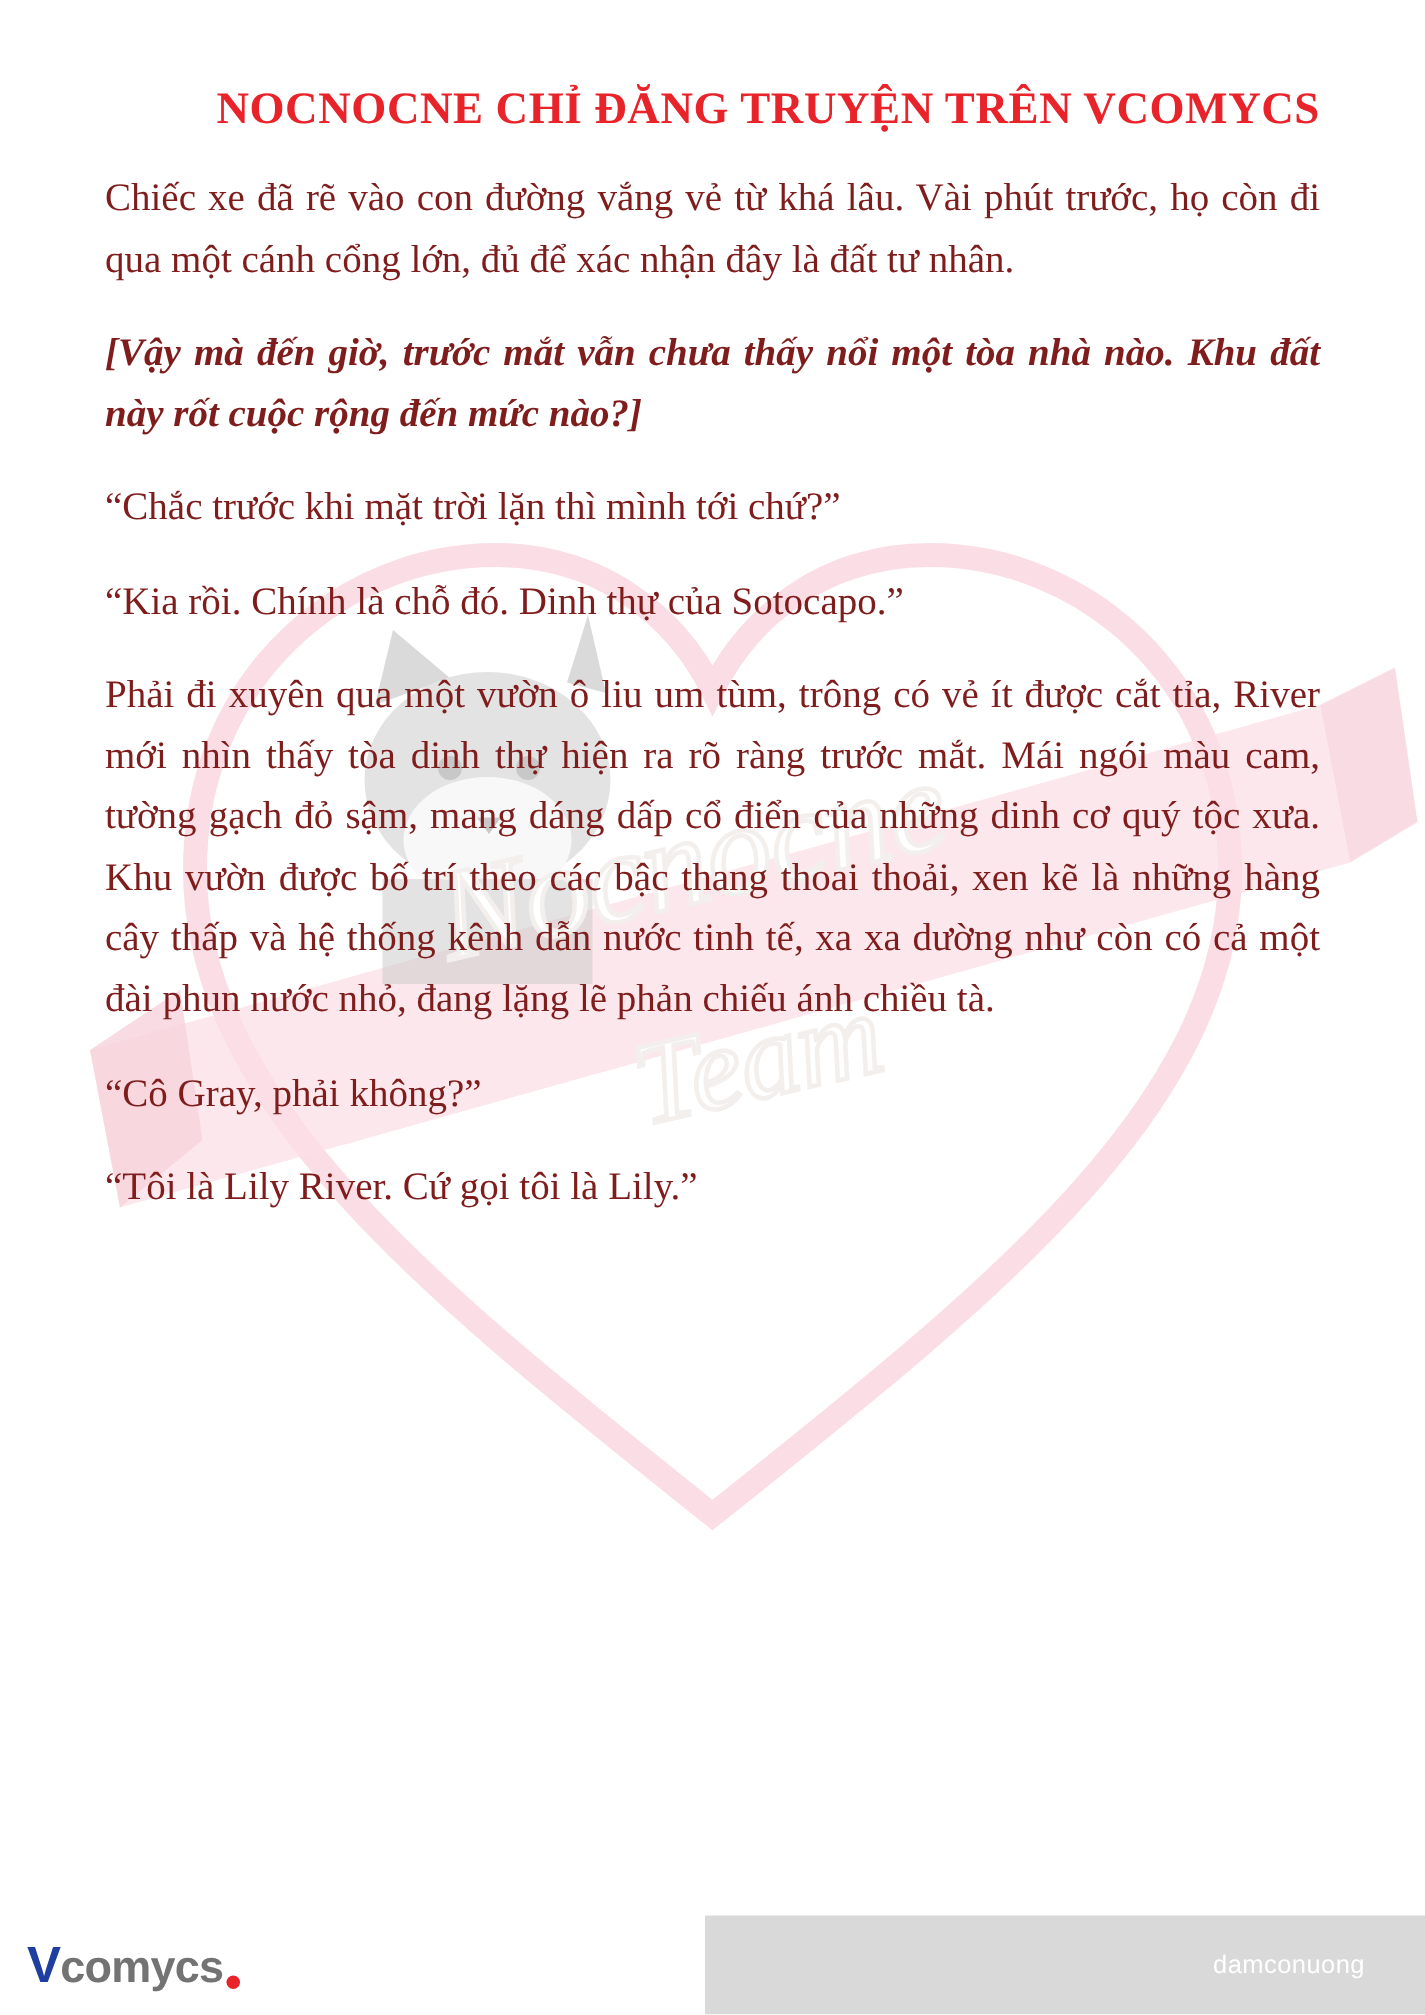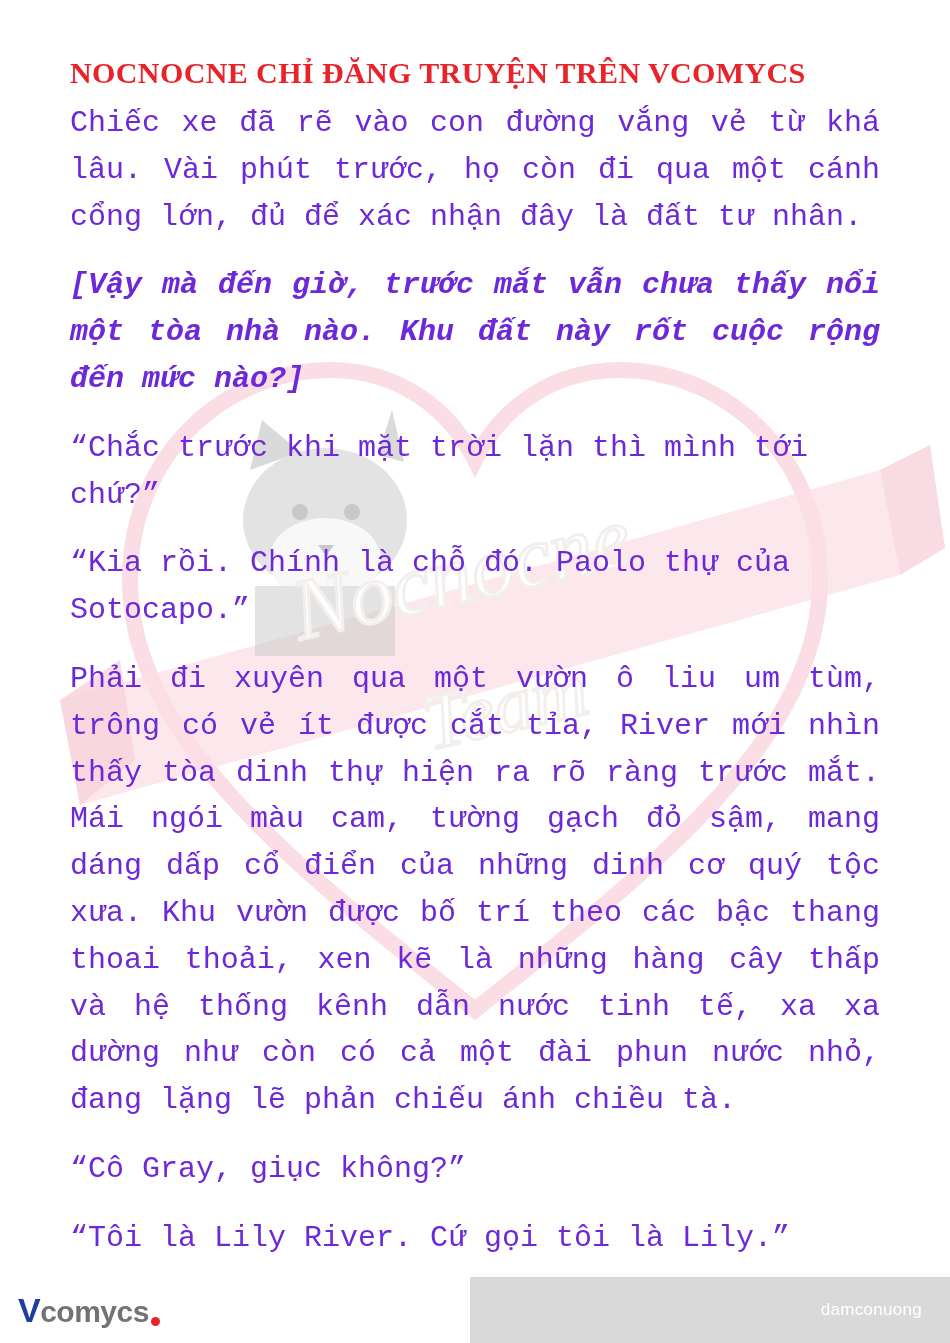--- a/index.html
+++ b/index.html
@@ -27,36 +27,36 @@
 
   
   .page {
     position: relative;
     z-index: 2;
     padding: 44px 70px 0 70px;
     box-sizing: border-box;
   }
 
   .banner {
-    text-align: left;
+    text-align: right;
     color: #e8232a;
     font-weight: bold;
     font-size: 30px;
     letter-spacing: 0.4px;
-    margin: 12px 0 10px 0;
+    margin: 12px 0 22px 0;
     font-family: "Liberation Serif", serif;
   }
 
   .para {
-    font-size: 30px;
+    font-size: 26px;
     line-height: 1.56;
-    color: #6d28d9;
+    color: #7f1d1d;
     margin: 0 0 22px 0;
     text-align: left;
-    font-family: Liberation Mono, monospace;
+    font-family: Liberation Serif, serif;
   }
 
   .para.justify {
     text-align: justify;
     text-justify: inter-word;
   }
 
   .para.thought {
     font-style: italic;
     font-weight: bold;
@@ -79,21 +79,21 @@
     align-items: center;
     padding-left: 18px;
     box-sizing: border-box;
   }
   .footer-right {
     flex: 1;
     background: #d9d9d9;
     display: flex;
     align-items: center;
     justify-content: flex-end;
-    padding-right: 28px;
+    padding-right: 40px;
     box-sizing: border-box;
   }
   .footer-right .site-credit {
     color: #ffffff;
     font-size: 17px;
     font-family: "Liberation Sans", sans-serif;
     letter-spacing: 0.3px;
   }
   .logo {
     display: flex;
@@ -152,23 +152,23 @@
   </svg>
 </div>
 
 <div class="page">
 
   <div class="banner">NOCNOCNE CHỈ ĐĂNG TRUYỆN TRÊN VCOMYCS</div>
 
   <p class="para justify">Chiếc xe đã rẽ vào con đường vắng vẻ từ khá lâu. Vài phút trước, họ còn đi qua một cánh cổng lớn, đủ để xác nhận đây là đất tư nhân.</p>
   <p class="para justify thought">[Vậy mà đến giờ, trước mắt vẫn chưa thấy nổi một tòa nhà nào. Khu đất này rốt cuộc rộng đến mức nào?]</p>
   <p class="para">“Chắc trước khi mặt trời lặn thì mình tới chứ?”</p>
-  <p class="para">“Kia rồi. Chính là chỗ đó. Paolo thự của Sotocapo.”</p>
+  <p class="para">“Kia rồi. Chính là chỗ đó. Dinh thự của Sotocapo.”</p>
   <p class="para justify">Phải đi xuyên qua một vườn ô liu um tùm, trông có vẻ ít được cắt tỉa, River mới nhìn thấy tòa dinh thự hiện ra rõ ràng trước mắt. Mái ngói màu cam, tường gạch đỏ sậm, mang dáng dấp cổ điển của những dinh cơ quý tộc xưa. Khu vườn được bố trí theo các bậc thang thoai thoải, xen kẽ là những hàng cây thấp và hệ thống kênh dẫn nước tinh tế, xa xa dường như còn có cả một đài phun nước nhỏ, đang lặng lẽ phản chiếu ánh chiều tà.</p>
-  <p class="para">“Cô Gray, giục không?”</p>
+  <p class="para">“Cô Gray, phải không?”</p>
   <p class="para">“Tôi là Lily River. Cứ gọi tôi là Lily.”</p>
 
 </div>
 
 <div class="footer">
   <div class="footer-left">
     <div class="logo">
       <span class="v">V</span>
         <span class="rest">comycs</span>
         <span class="dot"></span>

